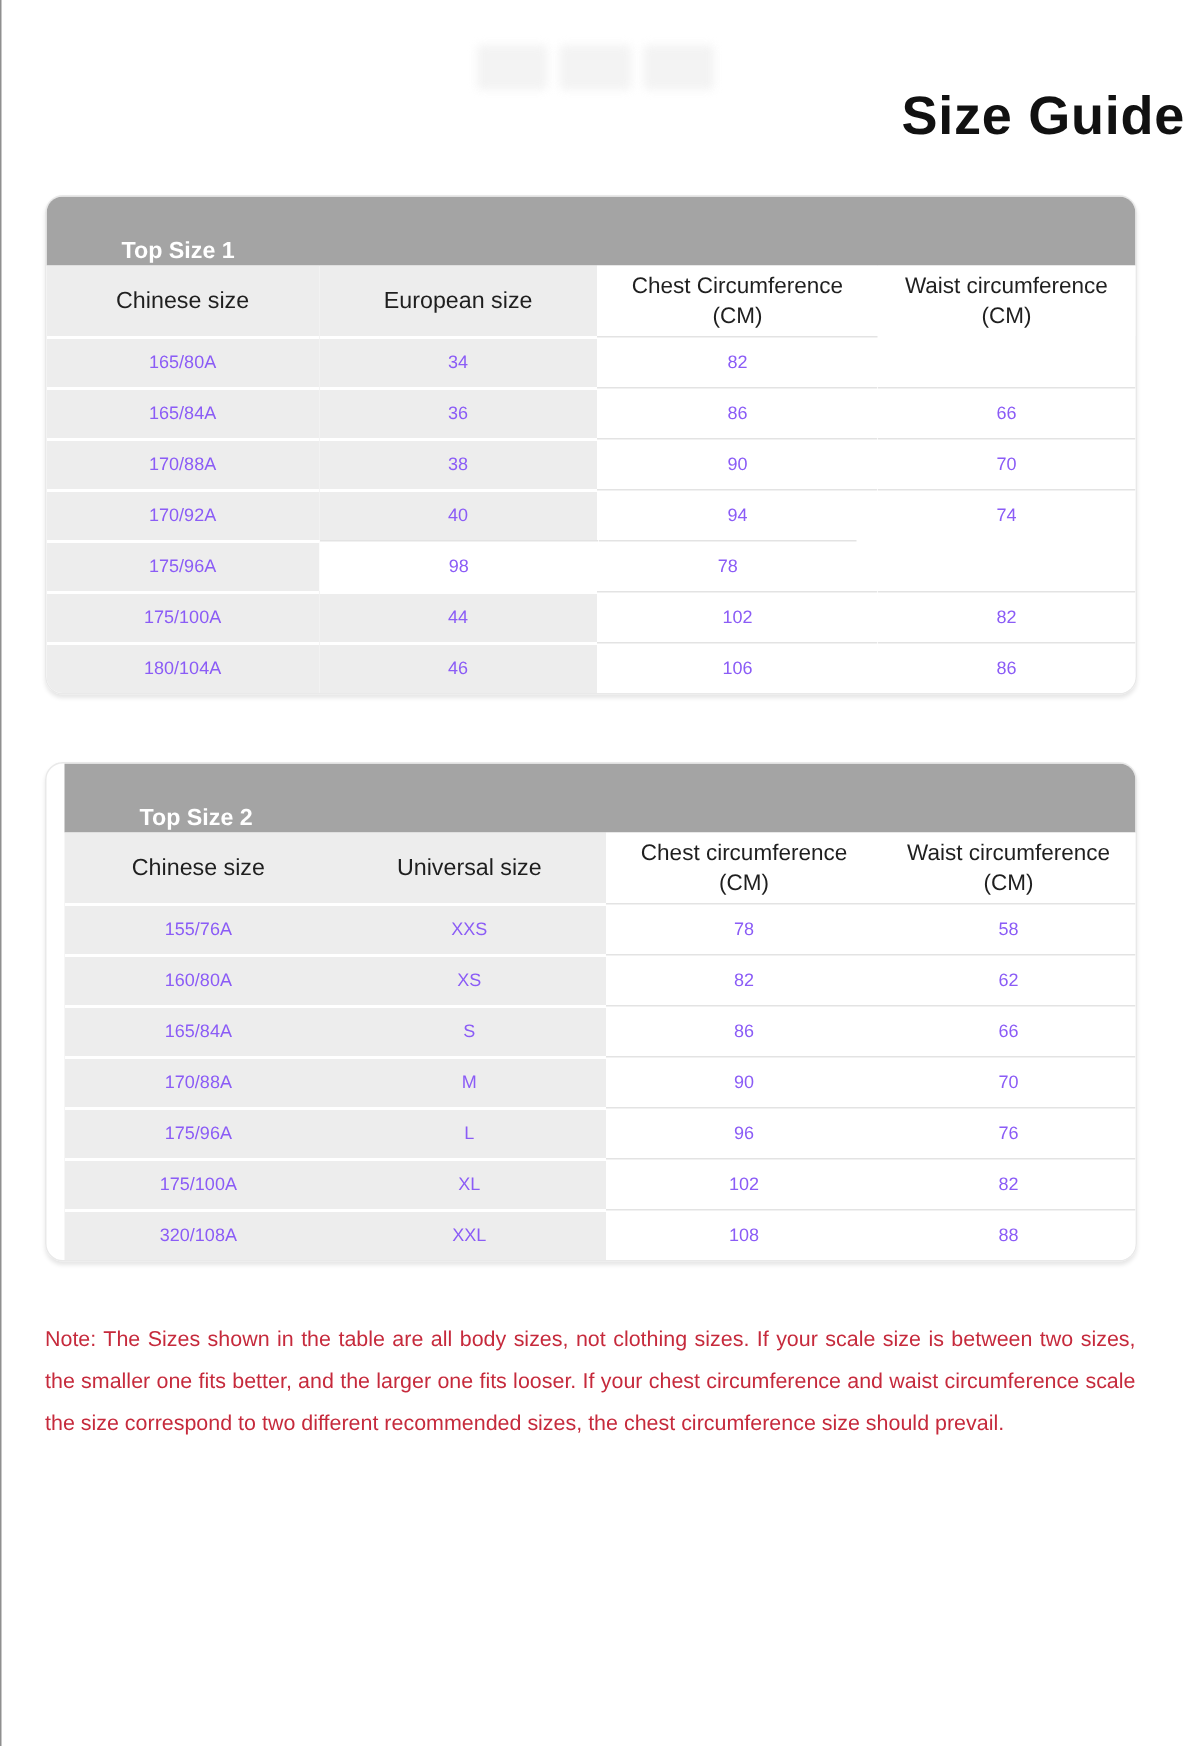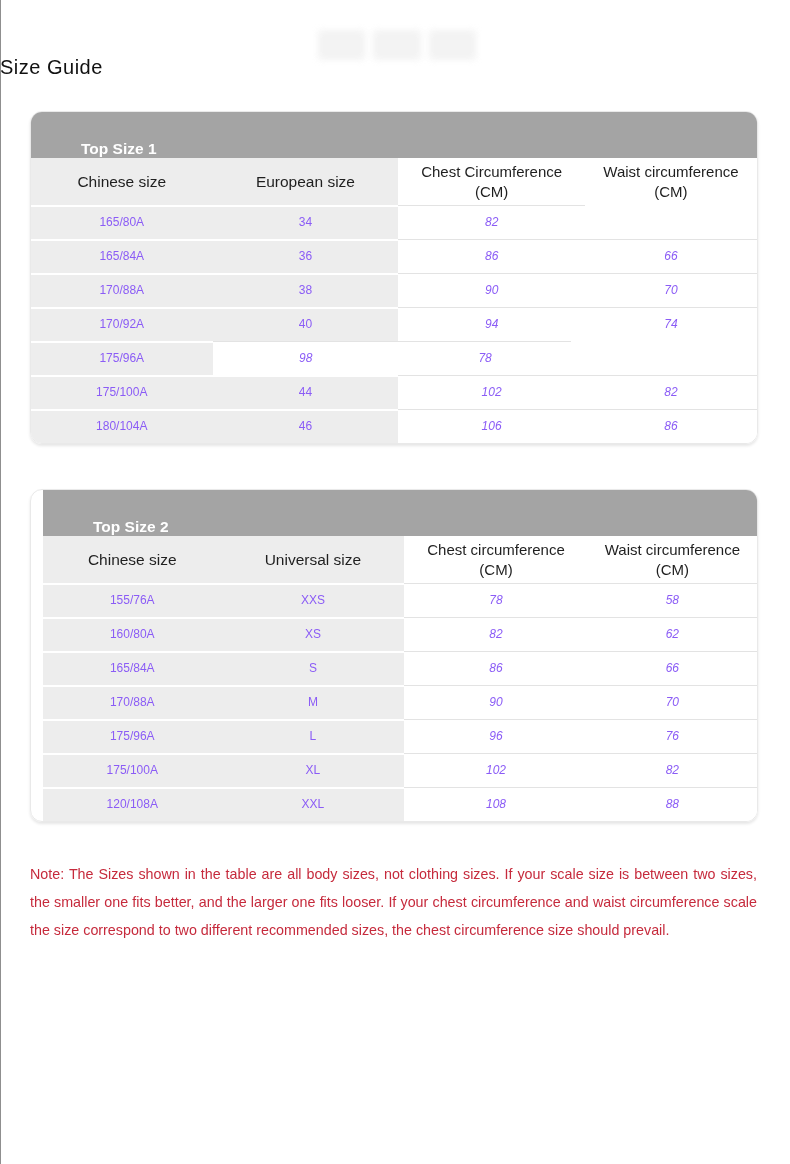--- a/index.html
+++ b/index.html
@@ -20,22 +20,22 @@
   .ghost {
     position: absolute; top: 30px; left: 318px;
     width: 158px; height: 30px;
     display: flex; gap: 8px;
     filter: blur(3px);
     opacity: .85;
   }
   .ghost span { background: #f1f1f1; border-radius: 3px; flex: 1; }
   .page-title {
     margin: 0; padding-top: 56px;
-    text-align: left;
-    font-size: 20px; font-weight: 400; color: #111;
+    text-align: right;
+    font-size: 36px; font-weight: 700; color: #111;
     letter-spacing: .5px;
   }
   .size-table {
     margin: 32px 32px 0 30px;
     border: 1px solid #e9e9e9;
     border-radius: 12px;
     overflow: hidden;
     box-shadow: 0 2px 3px rgba(0,0,0,.10);
   }
   .size-table + .size-table { margin-top: 45px; padding-left: 12px; }
@@ -55,21 +55,21 @@
   .c0 { width: 25%; }
   .c1 { width: 25.6%; }
   .c2 { width: 25.7%; }
   .c3 { width: 23.7%; }
   .g { background: #ededed; }
   .w { background: #ffffff; }
   .cols-head .cell { height: 47px; font-size: 15px; color: #1f1f1f; line-height: 20px; }
   .cols-head .g { font-size: 15.5px; }
   .tbody .cell { height: 34px; font-size: 12px; color: #8b5cf6; }
   .tbody .g { box-shadow: inset 0 2px 0 #ffffff; }
-  .tbody .w { box-shadow: inset 0 1px 0 #e3e3e3; font-style: italic; }
+  .tbody .w { box-shadow: inset 0 1px 0 #e3e3e3; }
   .note {
     margin: 38px 33px 0 30px;
     color: #c62a3c;
     font-size: 14.3px;
     line-height: 28px;
     text-align: justify;
   }
 </style>
 </head>
 <body>
@@ -203,21 +203,21 @@
         <div class="cell c2 w">96</div>
         <div class="cell c3 w">76</div>
       </div>
       <div class="row">
         <div class="cell c0 g">175/100A</div>
         <div class="cell c1 g">XL</div>
         <div class="cell c2 w">102</div>
         <div class="cell c3 w">82</div>
       </div>
       <div class="row">
-        <div class="cell c0 g">120/108A</div>
+        <div class="cell c0 g">320/108A</div>
         <div class="cell c1 g">XXL</div>
         <div class="cell c2 w">108</div>
         <div class="cell c3 w">88</div>
       </div>
     </div>
 </section>
 
 <p class="note">Note: The Sizes shown in the table are all body sizes, not clothing sizes. If your scale size is between two sizes, the smaller one fits better, and the larger one fits looser. If your chest circumference and waist circumference scale the size correspond to two different recommended sizes, the chest circumference size should prevail.</p>
 
 </body></html>

